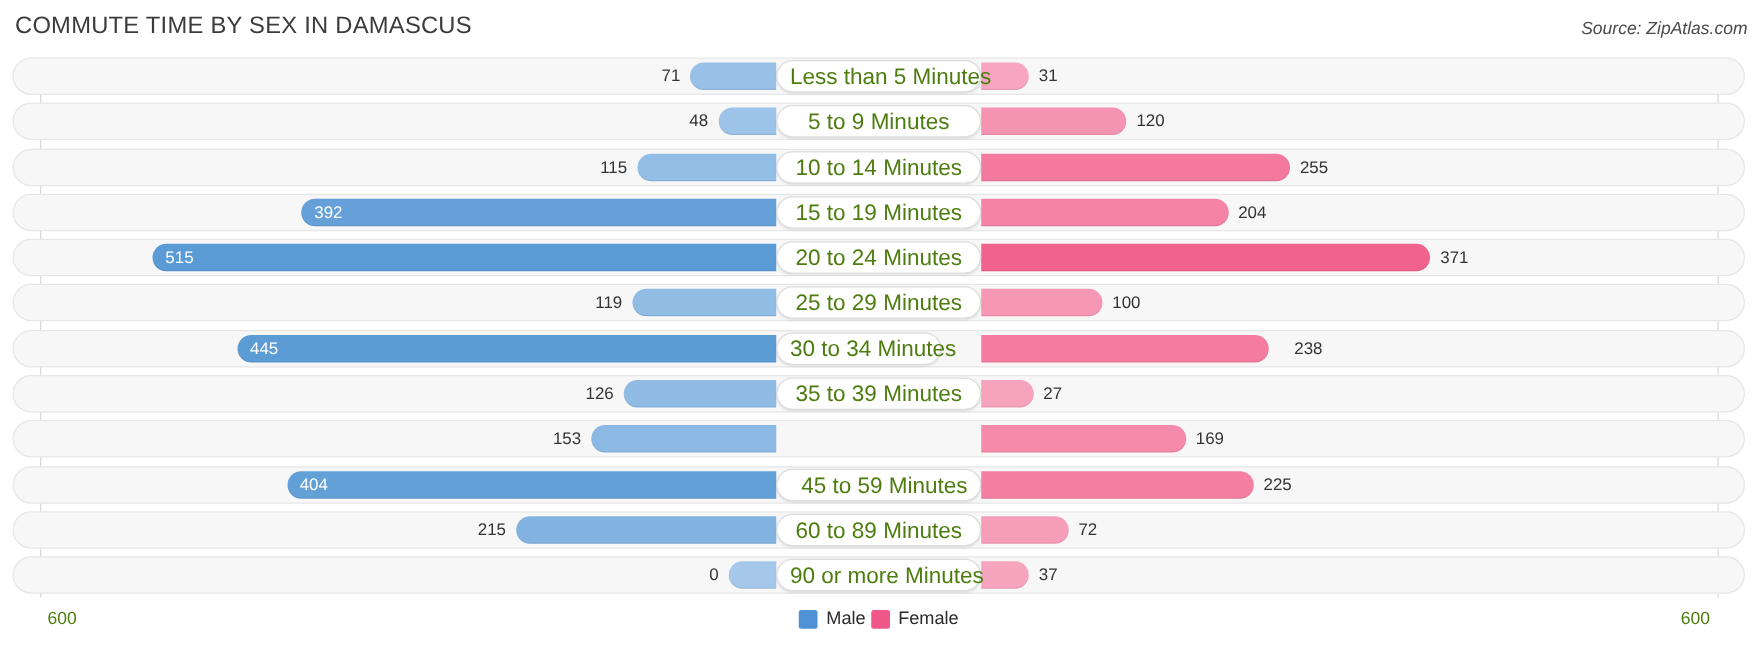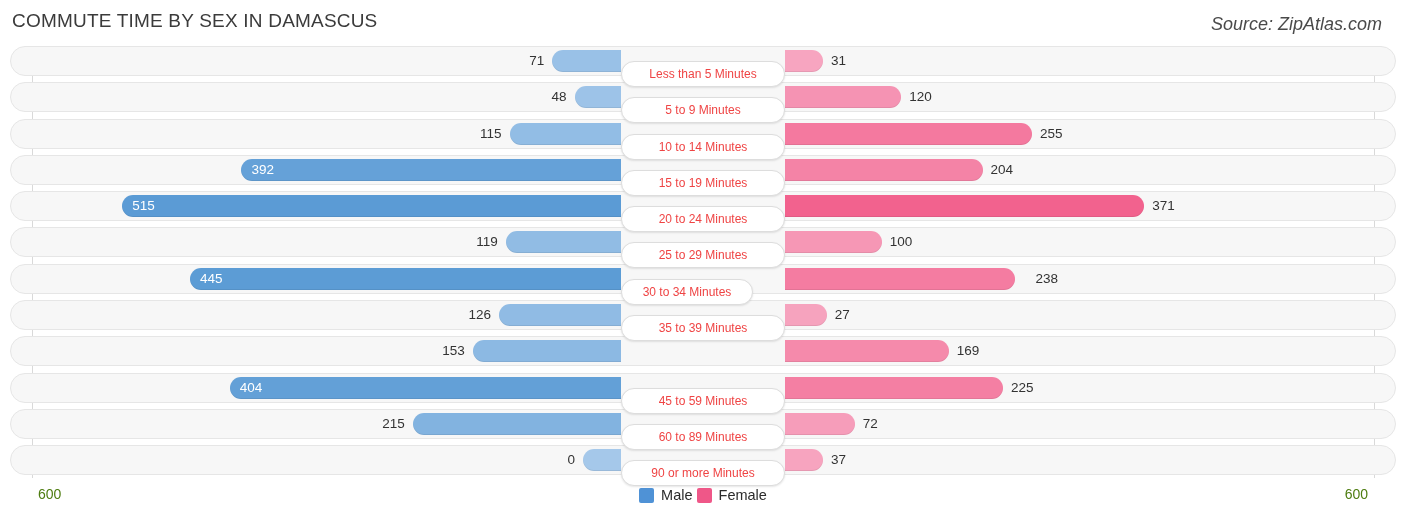--- a/index.html
+++ b/index.html
@@ -25,23 +25,23 @@
     position: absolute;
     left: 12px;
     top: 10px;
     font-size: 19px;
     letter-spacing: 0.2px;
     color: #3b3b3b;
     white-space: nowrap;
   }
   .source {
     position: absolute;
-    right: 24px;
+    right: 8px;
     top: 14px;
-    font-size: 18px;
+    font-size: 14px;
     font-style: italic;
     color: #4a4a4a;
     white-space: nowrap;
   }
 
   
   .plot {
     position: absolute;
     left: 0;
     top: 46px;
@@ -103,28 +103,28 @@
     height: 30px;
     line-height: 30px;
     font-size: 13.5px;
     white-space: nowrap;
     color: #333333;
   }
   .val-in { color: #ffffff; }
 
   .cat-pill {
     position: absolute;
-    top: 15px;
+    top: 2px;
     height: 26px;
     line-height: 25px;
     background: #ffffff;
     border: 1px solid #dddddd;
     border-radius: 13px;
-    font-size: 12px;
-    color: #ef4444;
+    font-size: 18px;
+    color: #4d7c0f;
     text-align: center;
     white-space: nowrap;
     box-shadow: 0 1px 2px rgba(0,0,0,0.10);
     z-index: 5;
     padding: 0 10px;
     box-sizing: border-box;
   }
 
   
   .footer {
@@ -251,21 +251,21 @@
         <div class="bar bar-female" style="left: 785px; width: 163.648px; background: rgb(245, 138, 171);"></div>
         <div class="val" style="left: 430.845px; width: 34px; text-align: right;">153</div>
         <div class="val" style="left: 956.648px;">169</div>
       </div>
       <div class="row">
         <div class="track"></div>
         <div class="bar bar-male" style="left: 229.793px; width: 391.207px; background: rgb(99, 160, 215);"></div>
         <div class="bar bar-female" style="left: 785px; width: 217.875px; background: rgb(244, 127, 163);"></div>
         <div class="val val-in" style="left: 239.793px;">404</div>
         <div class="val" style="left: 1010.88px;">225</div>
-        <div class="cat-pill" style="left: 621px; width: 164px;">45 to 59 Minutes</div>
+        <div class="cat-pill" style="left: 621px; width: 164px; text-align: right;">45 to 59 Minutes</div>
       </div>
       <div class="row">
         <div class="track"></div>
         <div class="bar bar-male" style="left: 412.808px; width: 208.192px; background: rgb(130, 179, 224);"></div>
         <div class="bar bar-female" style="left: 785px; width: 69.72px; background: rgb(246, 157, 186);"></div>
         <div class="val" style="left: 370.808px; width: 34px; text-align: right;">215</div>
         <div class="val" style="left: 862.72px;">72</div>
         <div class="cat-pill" style="left: 621px; width: 164px;">60 to 89 Minutes</div>
       </div>
       <div class="row">

